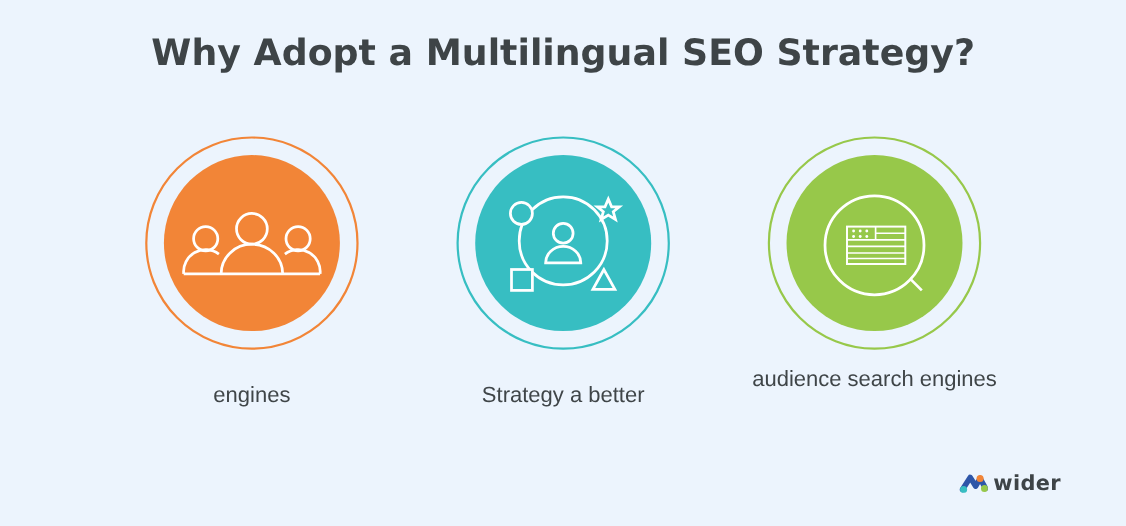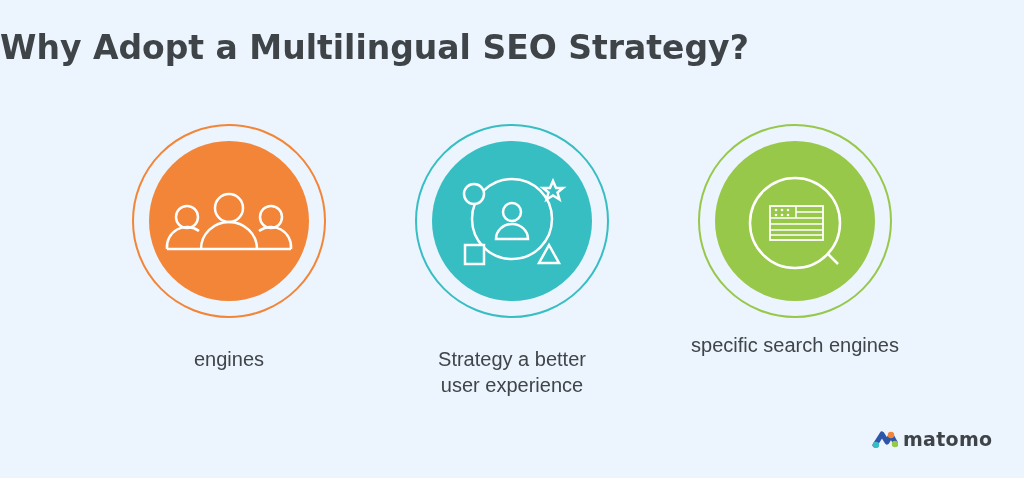--- a/index.html
+++ b/index.html
@@ -4,20 +4,21 @@
   <style>
     html, body { margin: 0; padding: 0; }
     body {
       width: 1024px; height: 478px; overflow: hidden;
       background: #ecf4fd;
       font-family: "Liberation Sans", sans-serif;
       position: relative;
     }
     .title {
       position: absolute; left: 0; right: 0; top: 28px;
+      text-align: center;
       font-family: "DejaVu Sans", sans-serif;
       font-weight: bold;
       font-size: 33px;
       color: #3e4447;
       letter-spacing: 0px;
     }
     .card {
       position: absolute; top: 124px; width: 200px;
     }
     .ring {
@@ -82,21 +83,20 @@
       <circle cx="42" cy="53" r="10" fill="#37bec2"></circle>
       <polygon points="121,40 124,47 131,47 125.5,51.5 127.5,58.5 121,54.5 114.5,58.5 116.5,51.5 111,47 118,47" fill="#37bec2"></polygon>
       <rect x="33" y="104" width="19" height="19" fill="#37bec2"></rect>
       <polygon points="117,104 107,122 127,122" fill="#37bec2"></polygon>
       <circle cx="80" cy="71" r="9"></circle>
       <path d="M64 98 A16 15 0 0 1 96 98 Z"></path>
     </svg>
   </div>
   <div class="label" style="left:-53px; top:222px;">
     <div>Strategy a better</div>
-    <div>user experience</div>
   </div>
 </div>
 
 <div class="card" style="left:698px;">
   <div class="ring" style="border-color:#97c84a;"></div>
   <div class="disc" style="background:#97c84a;">
     <svg width="160" height="160" viewBox="0 0 160 160" fill="none" stroke="#ffffff" stroke-width="2.5">
       <circle cx="80" cy="82" r="45"></circle>
       <line x1="113" y1="113" x2="123" y2="123"></line>
       <rect x="55" y="65" width="53" height="34" stroke-width="1.8"></rect>
@@ -110,25 +110,25 @@
         <circle cx="61" cy="69" r="1.3"></circle>
           <circle cx="67" cy="69" r="1.3"></circle>
           <circle cx="73" cy="69" r="1.3"></circle>
         <circle cx="61" cy="74" r="1.3"></circle>
           <circle cx="67" cy="74" r="1.3"></circle>
           <circle cx="73" cy="74" r="1.3"></circle>
       </g>
     </svg>
   </div>
   <div class="label" style="left:-53px; top:208px;">
-    <div>specific search engines</div>
+    <div>audience search engines</div>
   </div>
 </div>
 
 <div class="logo">
   <svg width="26" height="18" viewBox="0 0 26 18">
     <path d="M3 15 L10 4 L15 12 L19 5 L24 14" stroke="#2e56a8" stroke-width="5" fill="none" stroke-linecap="round" stroke-linejoin="round"></path>
     <circle cx="4" cy="15" r="3.2" fill="#37bec2"></circle>
     <circle cx="19" cy="5" r="3.2" fill="#f28537"></circle>
     <circle cx="23" cy="14" r="3.2" fill="#97c84a"></circle>
   </svg>
-  <span class="logo-text">matomo</span>
+  <span class="logo-text">wider</span>
 </div>
 
 </body></html>

